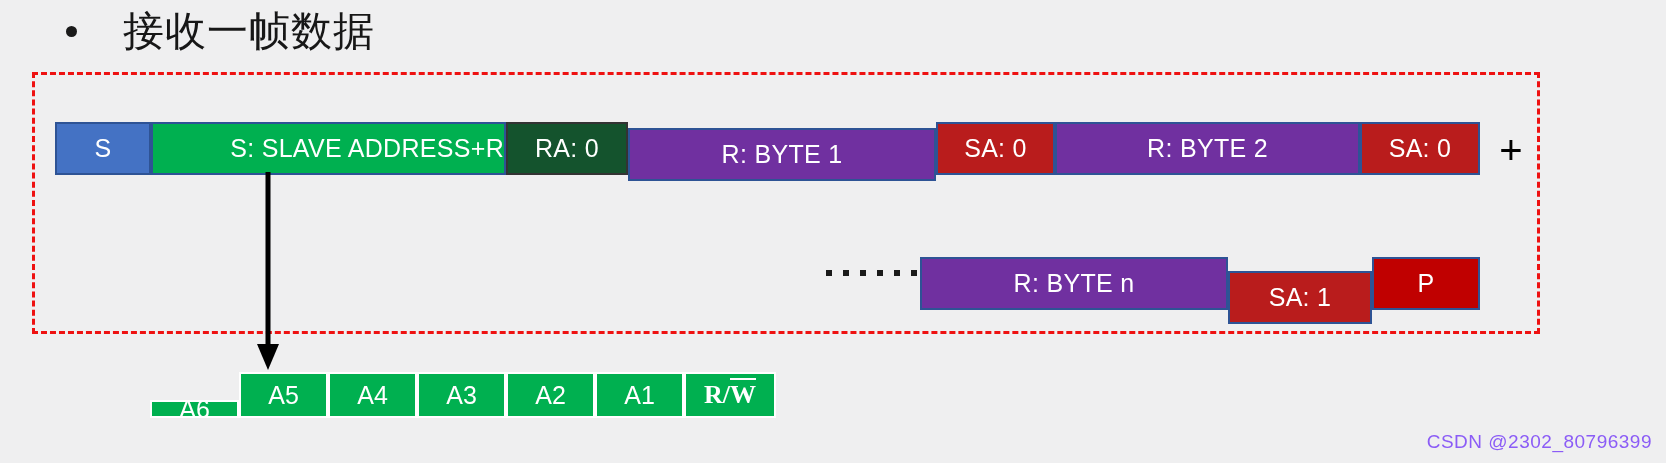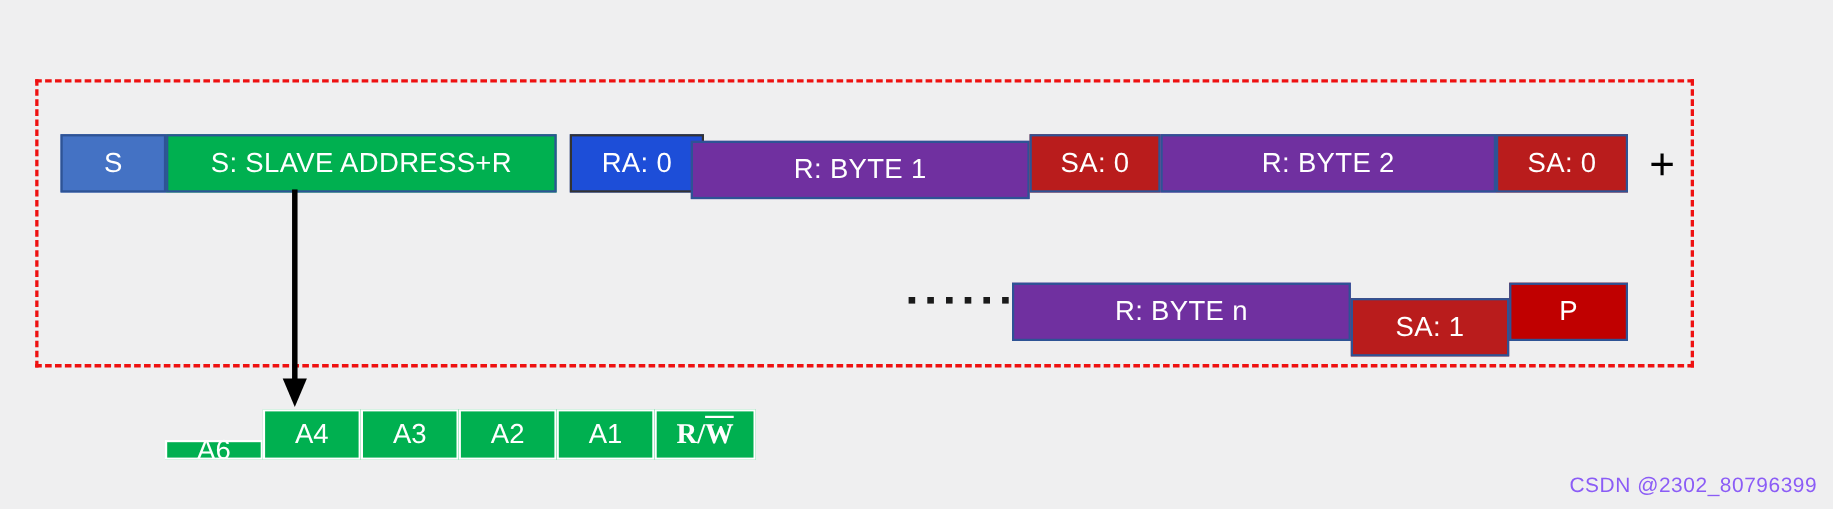--- a/index.html
+++ b/index.html
@@ -66,22 +66,22 @@
     align-items: center;
     justify-content: center;
     color: #ffffff;
     font-family: "Liberation Sans", sans-serif;
     font-size: 25px;
     letter-spacing: 0.3px;
     white-space: nowrap;
     line-height: 1;
   }
   .blk.blue   { background: #4472c4; }
-  .blk.green  { background: #00b050; }
-  .blk.dark   { background: #1d4ed8; border-color: #333333; margin-left: 12px; }
+  .blk.green  { background: #00b050; justify-content: flex-end; }
+  .blk.dark   { background: #14532d; border-color: #333333; }
   .blk.purple { background: #7030a0; }
   .blk.gold   { background: #b91c1c; }
   .blk.red    { background: #c00000; }
 
   
   .plus-sign {
     position: absolute;
     left: 1494px;
     top: 133px;
     width: 34px;
@@ -159,20 +159,24 @@
     color: #8b5cf6;
     letter-spacing: 0.5px;
     white-space: nowrap;
   }
 </style>
 </head>
 <body>
 
 <div id="canvas">
 
+  <div class="title-row">
+    <span class="bullet"></span>
+    <span class="title-text">接收一帧数据</span>
+  </div>
 
   <div class="dashed-frame"></div>
 
   <div id="row1">
       <div class="blk blue" style="left: 55px; top: 122px; width: 96px; height: 53px;">
         <span>S</span>
       </div>
       <div class="blk green" style="left: 151px; top: 122px; width: 355px; height: 53px;">
         <span>S:  SLAVE ADDRESS+R</span>
       </div>
@@ -219,20 +223,23 @@
   <svg class="arrow" viewBox="0 0 28 200" xmlns="http://www.w3.org/2000/svg">
     <line x1="14" y1="0" x2="14" y2="180" stroke="#000000" stroke-width="5"></line>
     <polygon points="14,198 3,172 25,172" fill="#000000"></polygon>
   </svg>
 
   <div class="bitrow" id="bitrow">
       <div class="bitcell" style="width: 89px; margin-top: 28px;">
         <span>A6</span>
       </div>
       <div class="bitcell" style="width: 89px;">
+        <span>A5</span>
+      </div>
+      <div class="bitcell" style="width: 89px;">
         <span>A4</span>
       </div>
       <div class="bitcell" style="width: 89px;">
         <span>A3</span>
       </div>
       <div class="bitcell" style="width: 89px;">
         <span>A2</span>
       </div>
       <div class="bitcell" style="width: 89px; align-items: center;">
         <span>A1</span>

